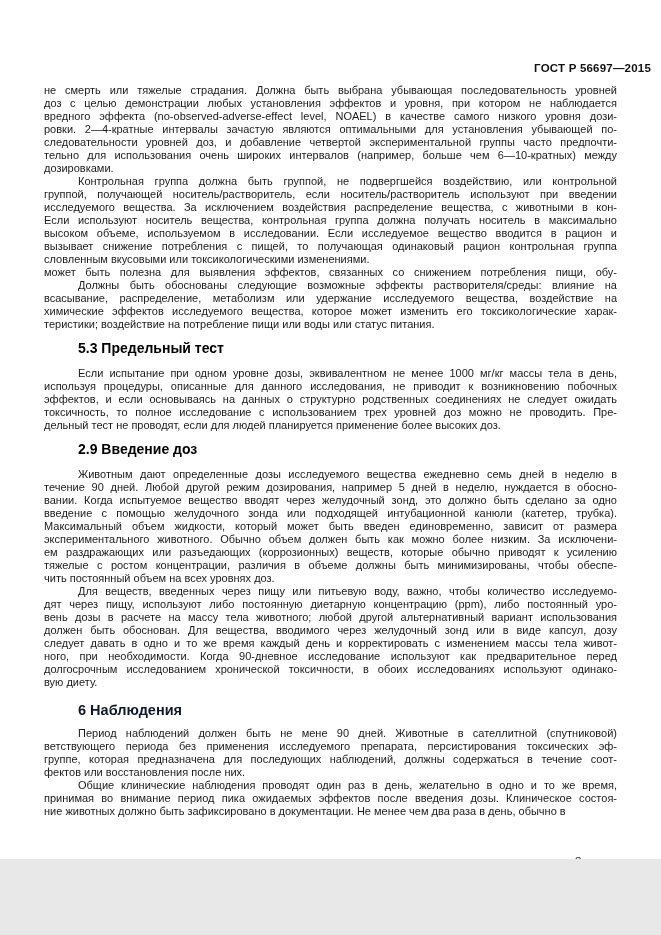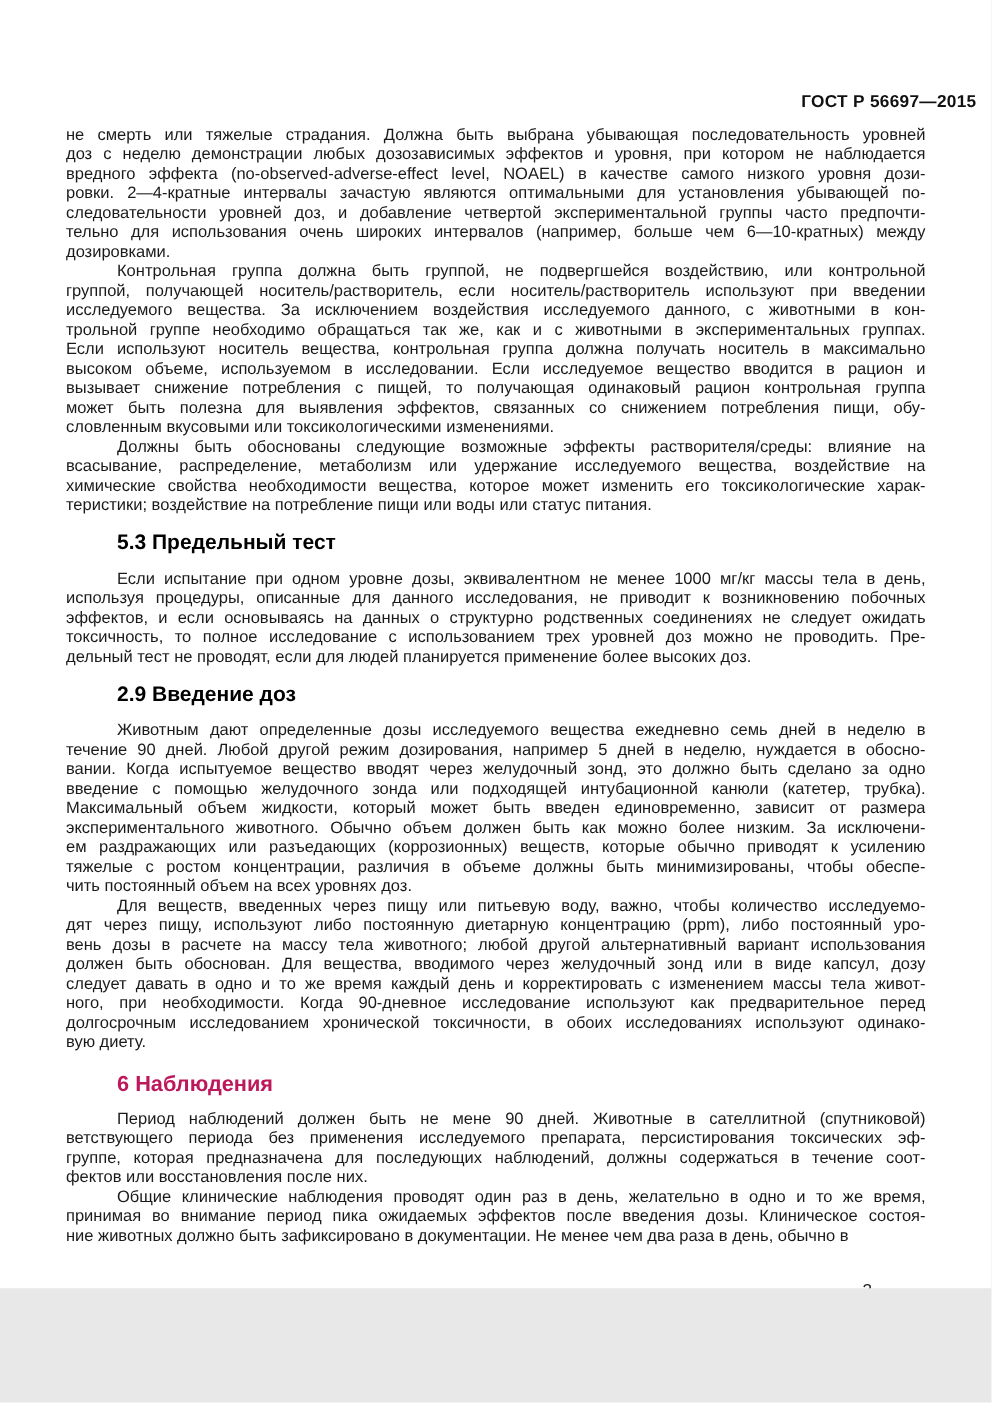--- a/index.html
+++ b/index.html
@@ -52,61 +52,60 @@
     font-weight: bold;
     font-size: 14px;
     margin: 11px 0 12px 34px;
     color: #000;
   }
   .h1 {
     font-weight: bold;
     font-size: 14.5px;
     line-height: 18px;
     margin: 12px 0 8px 34px;
-    color: #be185d;
+    color: #0f172a;
   }
   .page-number {
     position: absolute;
     top: 855px;
     left: 575px;
     font-size: 11.5px;
     color: #222;
   }
 </style>
 </head>
 <body>
 
 <div class="page">
   <div class="running-header">ГОСТ Р 56697—2015</div>
 
   <div class="doc-body">
       <div class="para">
         <div class="line just">не смерть или тяжелые страдания. Должна быть выбрана убывающая последовательность уровней</div>
-        <div class="line just">доз с неделю демонстрации любых дозозависимых эффектов и уровня, при котором не наблюдается</div>
+        <div class="line just">доз с целью демонстрации любых установления эффектов и уровня, при котором не наблюдается</div>
         <div class="line just">вредного эффекта (no-observed-adverse-effect level, NOAEL) в качестве самого низкого уровня дози-</div>
         <div class="line just">ровки. 2—4-кратные интервалы зачастую являются оптимальными для установления убывающей по-</div>
         <div class="line just">следовательности уровней доз, и добавление четвертой экспериментальной группы часто предпочти-</div>
         <div class="line just">тельно для использования очень широких интервалов (например, больше чем 6—10-кратных) между</div>
         <div class="line">дозировками.</div>
       </div>
       <div class="para">
         <div class="line just indent">Контрольная группа должна быть группой, не подвергшейся воздействию, или контрольной</div>
         <div class="line just">группой, получающей носитель/растворитель, если носитель/растворитель используют при введении</div>
-        <div class="line just">исследуемого вещества. За исключением воздействия исследуемого данного, с животными в кон-</div>
-        <div class="line just">трольной группе необходимо обращаться так же, как и с животными в экспериментальных группах.</div>
+        <div class="line just">исследуемого вещества. За исключением воздействия распределение вещества, с животными в кон-</div>
         <div class="line just">Если используют носитель вещества, контрольная группа должна получать носитель в максимально</div>
         <div class="line just">высоком объеме, используемом в исследовании. Если исследуемое вещество вводится в рацион и</div>
         <div class="line just">вызывает снижение потребления с пищей, то получающая одинаковый рацион контрольная группа</div>
+        <div class="line">словленным вкусовыми или токсикологическими изменениями.</div>
         <div class="line just">может быть полезна для выявления эффектов, связанных со снижением потребления пищи, обу-</div>
-        <div class="line">словленным вкусовыми или токсикологическими изменениями.</div>
       </div>
       <div class="para">
         <div class="line just indent">Должны быть обоснованы следующие возможные эффекты растворителя/среды: влияние на</div>
         <div class="line just">всасывание, распределение, метаболизм или удержание исследуемого вещества, воздействие на</div>
-        <div class="line just">химические свойства необходимости вещества, которое может изменить его токсикологические харак-</div>
+        <div class="line just">химические эффектов исследуемого вещества, которое может изменить его токсикологические харак-</div>
         <div class="line">теристики; воздействие на потребление пищи или воды или статус питания.</div>
       </div>
       <div class="h2">5.3 Предельный тест</div>
       <div class="para">
         <div class="line just indent">Если испытание при одном уровне дозы, эквивалентном не менее 1000 мг/кг массы тела в день,</div>
         <div class="line just">используя процедуры, описанные для данного исследования, не приводит к возникновению побочных</div>
         <div class="line just">эффектов, и если основываясь на данных о структурно родственных соединениях не следует ожидать</div>
         <div class="line just">токсичность, то полное исследование с использованием трех уровней доз можно не проводить. Пре-</div>
         <div class="line">дельный тест не проводят, если для людей планируется применение более высоких доз.</div>
       </div>

